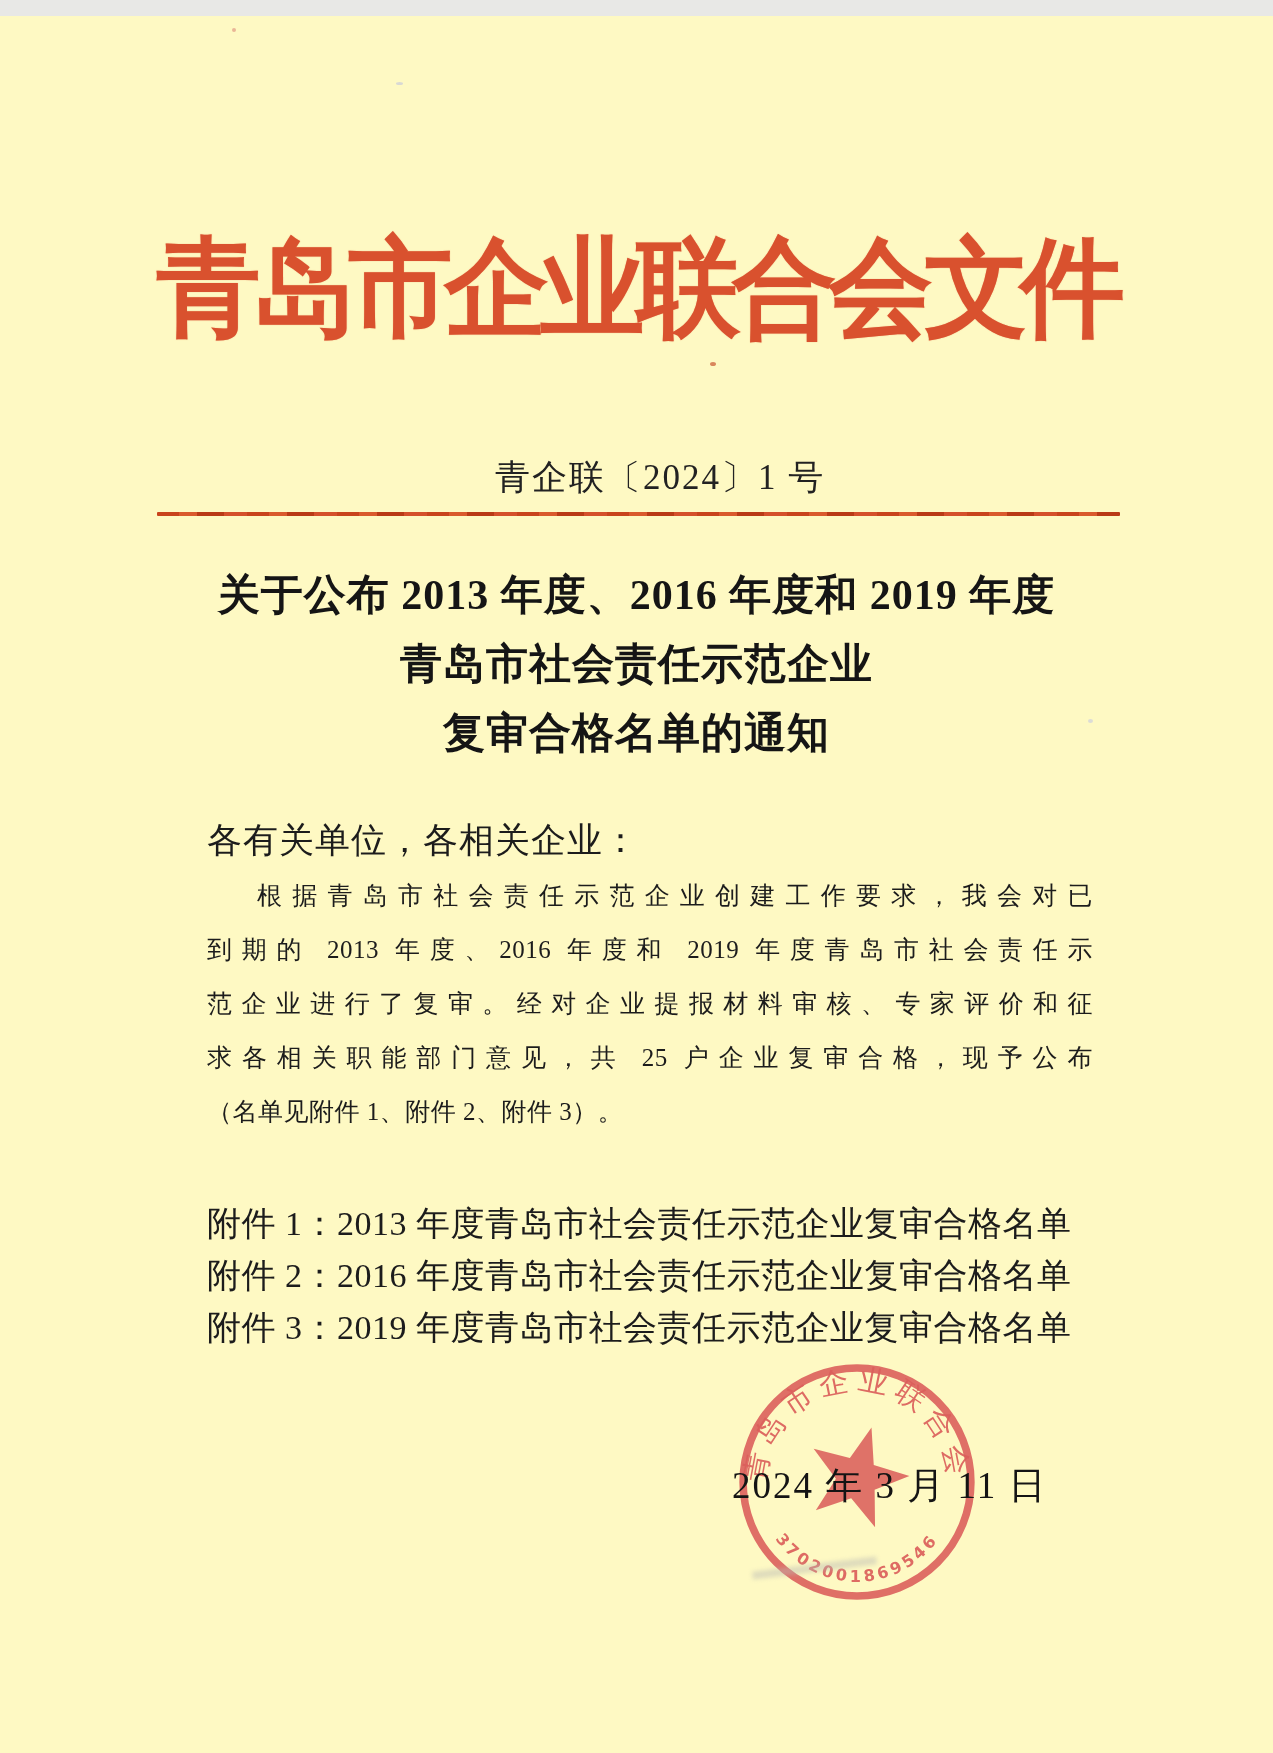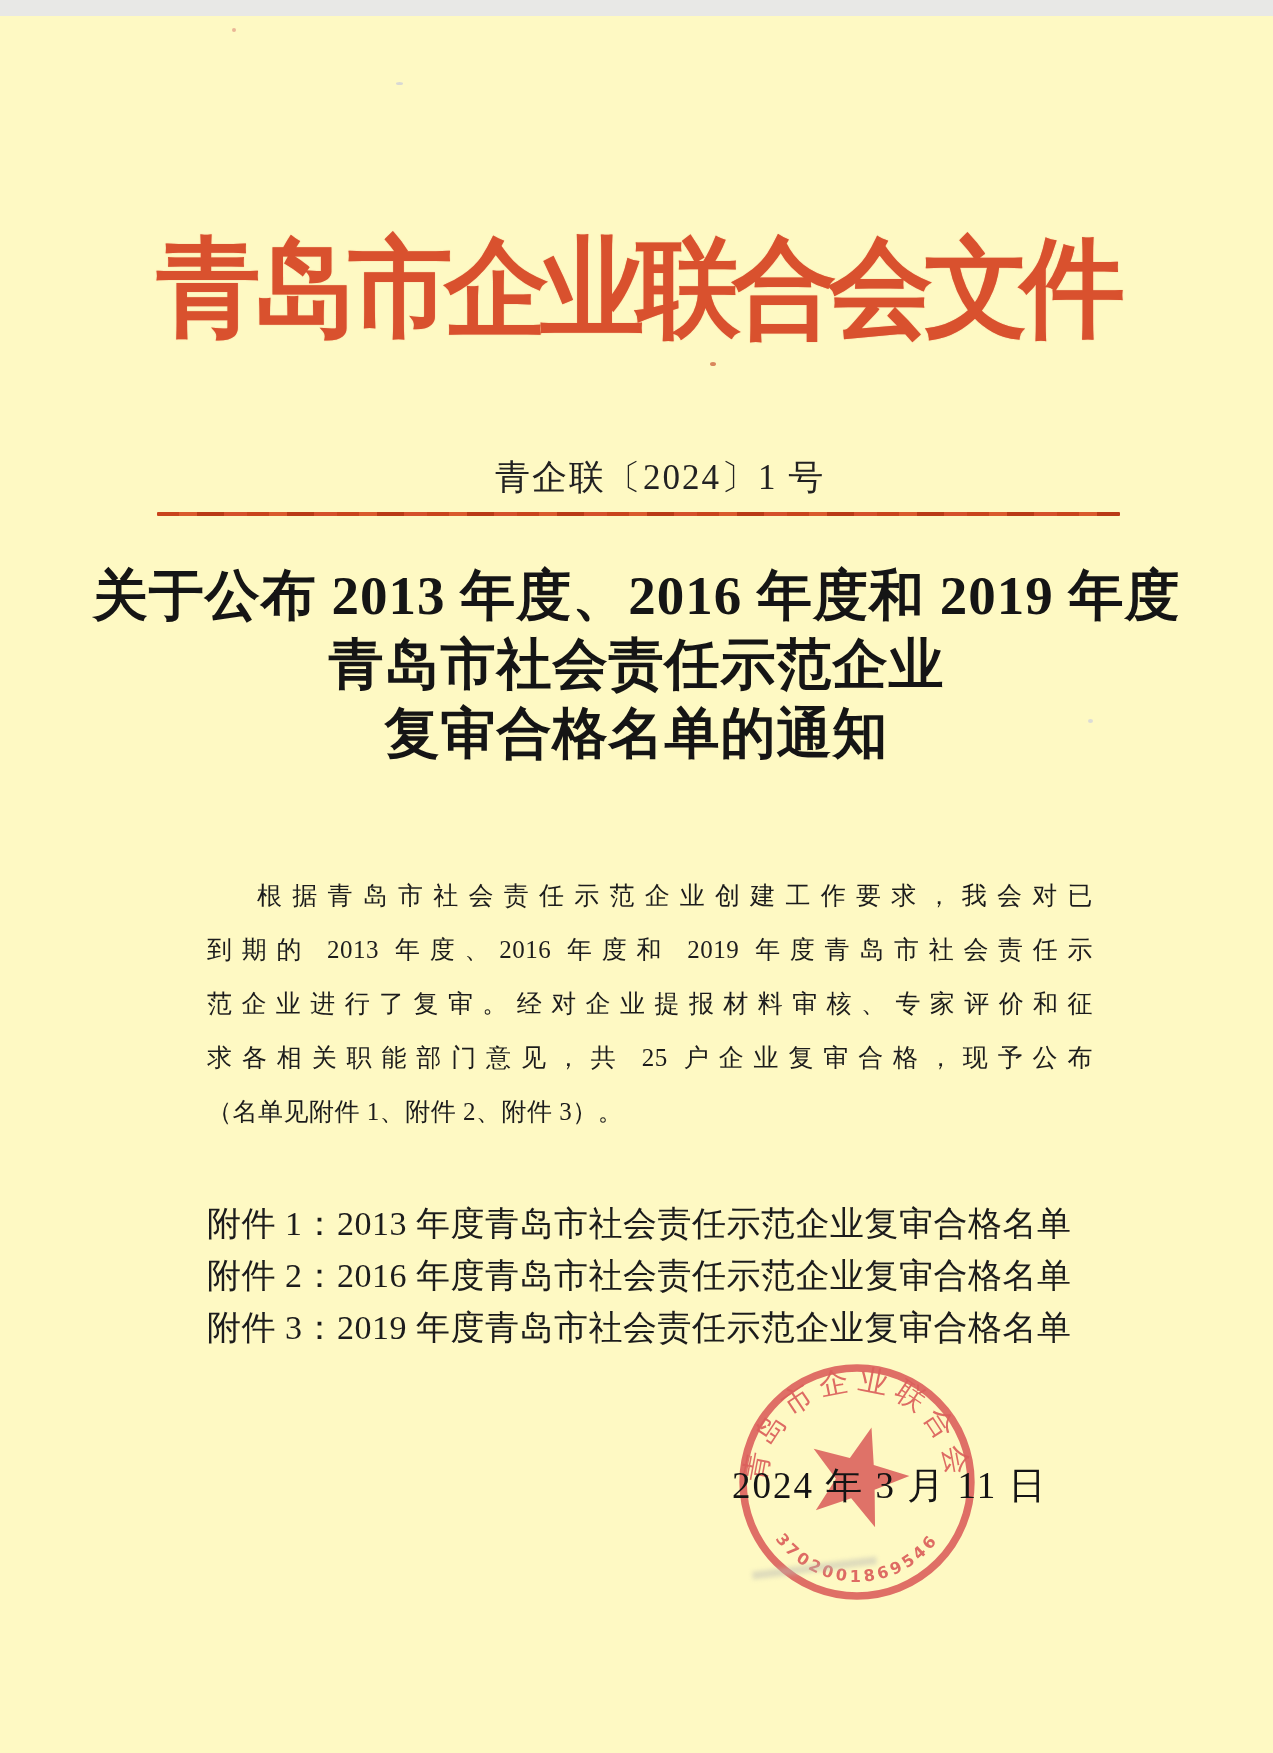--- a/index.html
+++ b/index.html
@@ -47,21 +47,21 @@
     background: repeating-linear-gradient(90deg,
       #c8441c 0 22px, #d95a2d 22px 40px, #b93a16 40px 67px, #d4502a 67px 90px);
     border-radius: 1px;
   }
 
   
   .notice-title {
     position: absolute;
     top: 545px; left: 0; right: 0;
     text-align: center;
-    font-size: 55px;
+    font-size: 42px;
     font-weight: 700;
     line-height: 69px;
     color: #151515;
     letter-spacing: 1px;
   }
 
   
   .salutation {
     position: absolute;
     top: 801px; left: 207px;
@@ -158,20 +158,21 @@
   <div class="doc-number">青企联〔2024〕1 号</div>
 
   <div class="red-divider"></div>
 
   <div class="notice-title">
     <div>关于公布 2013 年度、2016 年度和 2019 年度</div>
     <div>青岛市社会责任示范企业</div>
     <div>复审合格名单的通知</div>
   </div>
 
+  <div class="salutation">各有关单位，各相关企业：</div>
 
   <div class="body-block">
     <div class="body-line">根据青岛市社会责任示范企业创建工作要求，我会对已</div>
     <div class="body-line">到期的 2013 年度、2016 年度和 2019 年度青岛市社会责任示</div>
     <div class="body-line">范企业进行了复审。经对企业提报材料审核、专家评价和征</div>
     <div class="body-line">求各相关职能部门意见，共 25 户企业复审合格，现予公布</div>
     <div class="body-line">（名单见附件 1、附件 2、附件 3）。</div>
   </div>
 
   <div class="attachments">

